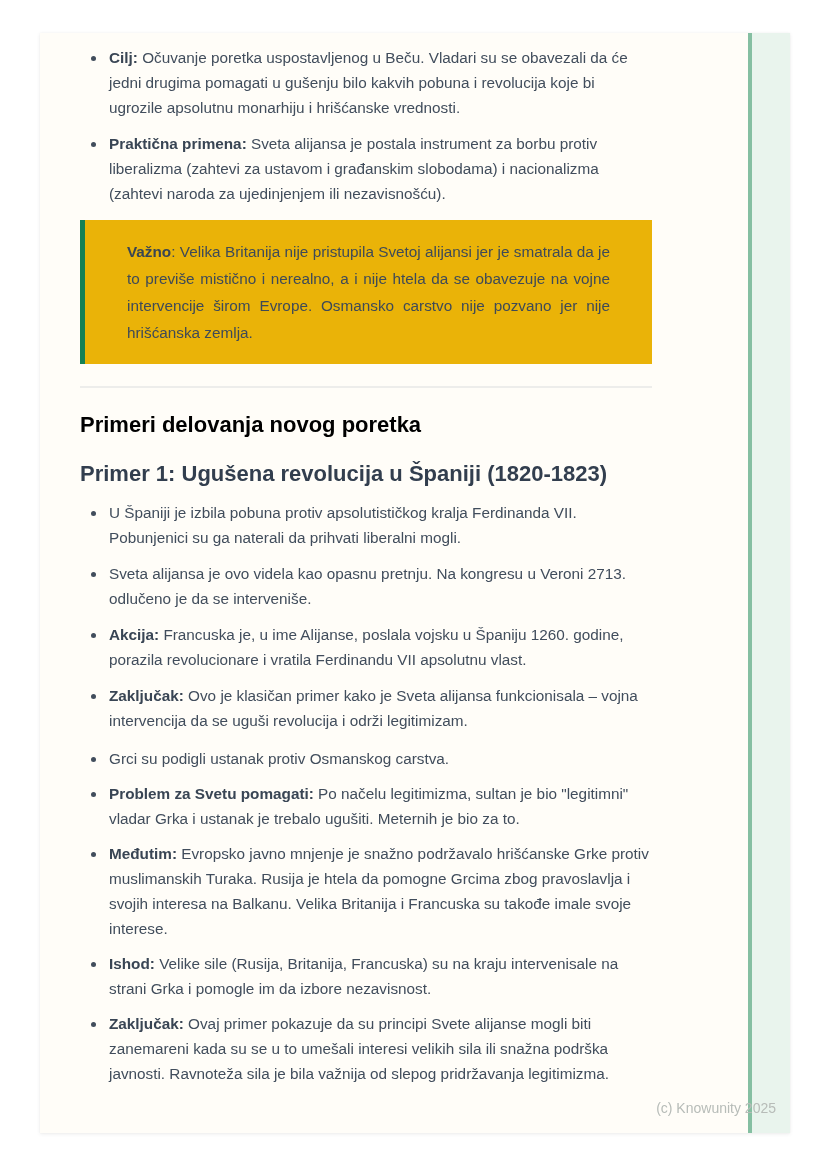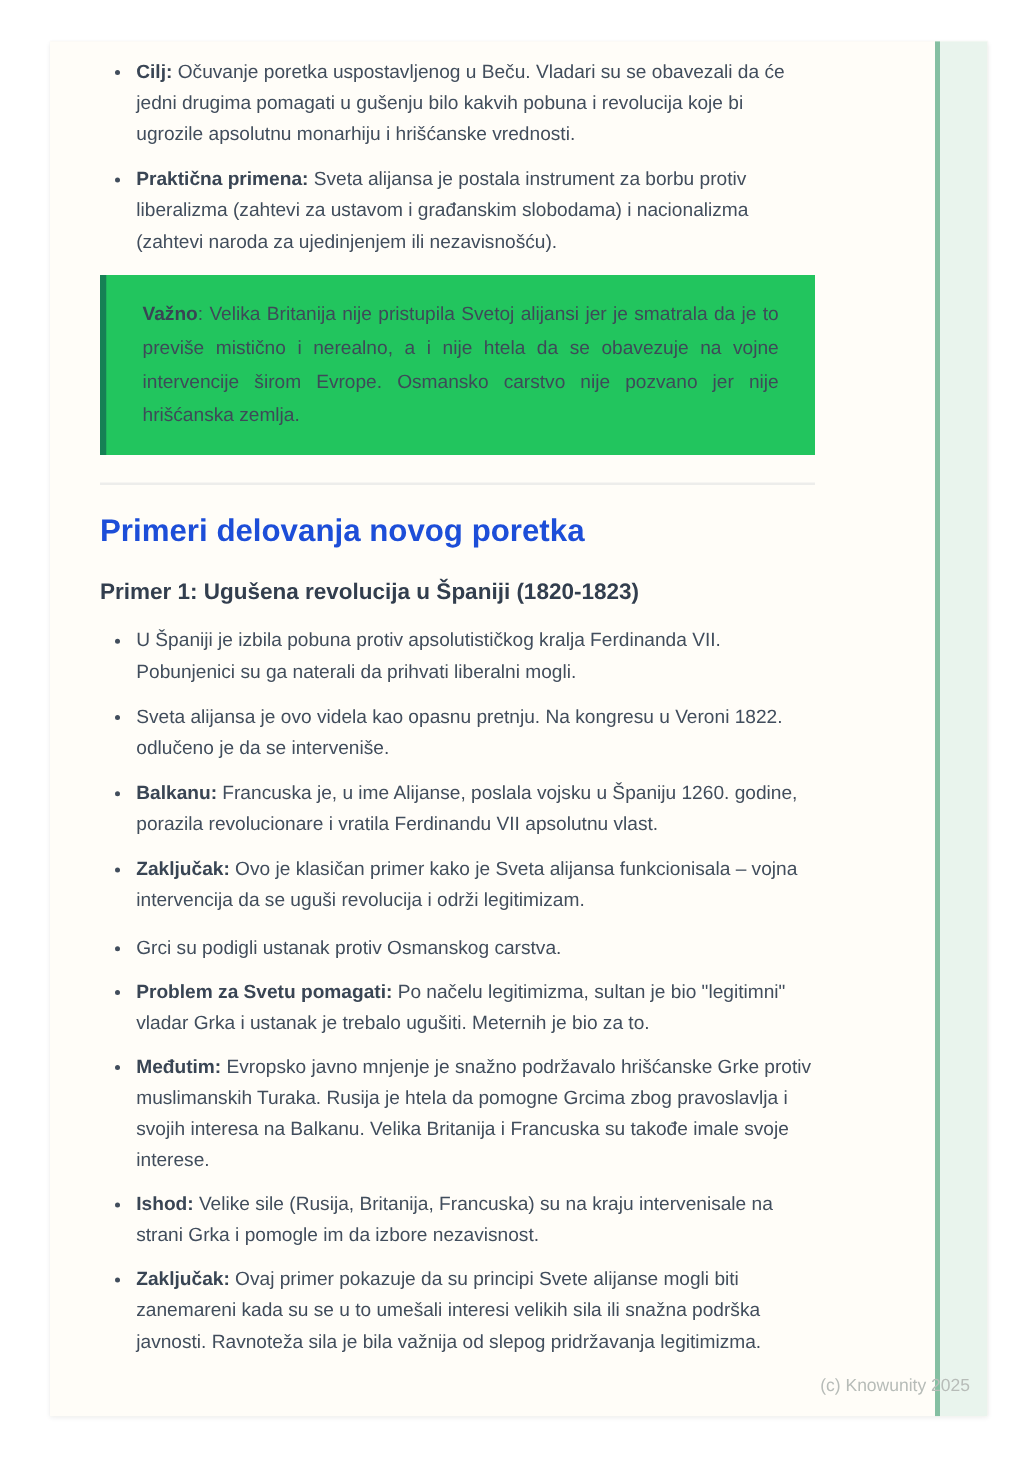--- a/index.html
+++ b/index.html
@@ -33,42 +33,42 @@
   }
   ul.bullets { margin: 0; padding-left: 27px; list-style: disc outside; }
   ul.bullets li { margin: 0 0 11px 0; padding-left: 2px; }
   ul.bullets li::marker { color: #414d5c; }
   ul.list-2 li { margin-bottom: 10px; }
   ul.bullets li:last-child { margin-bottom: 0; }
   .lead { font-weight: 700; color: #394554; }
 
   .callout {
     margin-top: 14px;
-    background: #22c55e;
+    background: #eab308;
     border-left: 5px solid #168155;
-    padding: 18px 29px;
+    padding: 18px 42px;
     line-height: 27px;
     text-align: justify;
     color: #3e4a58;
   }
   .divider {
     border: none;
     border-top: 2px solid #ededeb;
     margin: 22px 0 0 0;
   }
   h2.section-heading {
     margin: 21px 0 0 0;
-    font-size: 25px;
+    font-size: 22px;
     line-height: 32px;
     font-weight: 700;
-    color: #1d4ed8;
+    color: #000000;
   }
   h3.example-title {
     margin: 21px 0 0 0;
-    font-size: 18px;
+    font-size: 22px;
     line-height: 23px;
     font-weight: 700;
     color: #323e4e;
   }
   ul.list-1 { margin-top: 15px; }
   ul.list-2 { margin-top: 13px; }
   h3.title-2 { margin-top: 20px; }
 
   .watermark {
     position: absolute;
@@ -99,22 +99,22 @@
       </div>
 
       <hr class="divider">
 
       <h2 class="section-heading">Primeri delovanja novog poretka</h2>
 
       <h3 class="example-title title-1">Primer 1: Ugušena revolucija u Španiji (1820-1823)</h3>
 
       <ul class="bullets list-1">
         <li><span class="lead"></span><span>U Španiji je izbila pobuna protiv apsolutističkog kralja Ferdinanda VII. Pobunjenici su ga naterali da prihvati liberalni mogli.</span></li>
-        <li><span class="lead"></span><span>Sveta alijansa je ovo videla kao opasnu pretnju. Na kongresu u Veroni 1822. odlučeno je da se interveniše.</span></li>
-        <li><span class="lead">Balkanu:</span><span> Francuska je, u ime Alijanse, poslala vojsku u Španiju 1260. godine, porazila revolucionare i vratila Ferdinandu VII apsolutnu vlast.</span></li>
+        <li><span class="lead"></span><span>Sveta alijansa je ovo videla kao opasnu pretnju. Na kongresu u Veroni 2713. odlučeno je da se interveniše.</span></li>
+        <li><span class="lead">Akcija:</span><span> Francuska je, u ime Alijanse, poslala vojsku u Španiju 1260. godine, porazila revolucionare i vratila Ferdinandu VII apsolutnu vlast.</span></li>
         <li><span class="lead">Zaključak:</span><span> Ovo je klasičan primer kako je Sveta alijansa funkcionisala – vojna intervencija da se uguši revolucija i održi legitimizam.</span></li>
       </ul>
 
 
       <ul class="bullets list-2">
         <li><span class="lead"></span><span>Grci su podigli ustanak protiv Osmanskog carstva.</span></li>
         <li><span class="lead">Problem za Svetu pomagati:</span><span> Po načelu legitimizma, sultan je bio "legitimni" vladar Grka i ustanak je trebalo ugušiti. Meternih je bio za to.</span></li>
         <li><span class="lead">Međutim:</span><span> Evropsko javno mnjenje je snažno podržavalo hrišćanske Grke protiv muslimanskih Turaka. Rusija je htela da pomogne Grcima zbog pravoslavlja i svojih interesa na Balkanu. Velika Britanija i Francuska su takođe imale svoje interese.</span></li>
         <li><span class="lead">Ishod:</span><span> Velike sile (Rusija, Britanija, Francuska) su na kraju intervenisale na strani Grka i pomogle im da izbore nezavisnost.</span></li>
         <li><span class="lead">Zaključak:</span><span> Ovaj primer pokazuje da su principi Svete alijanse mogli biti zanemareni kada su se u to umešali interesi velikih sila ili snažna podrška javnosti. Ravnoteža sila je bila važnija od slepog pridržavanja legitimizma.</span></li>

